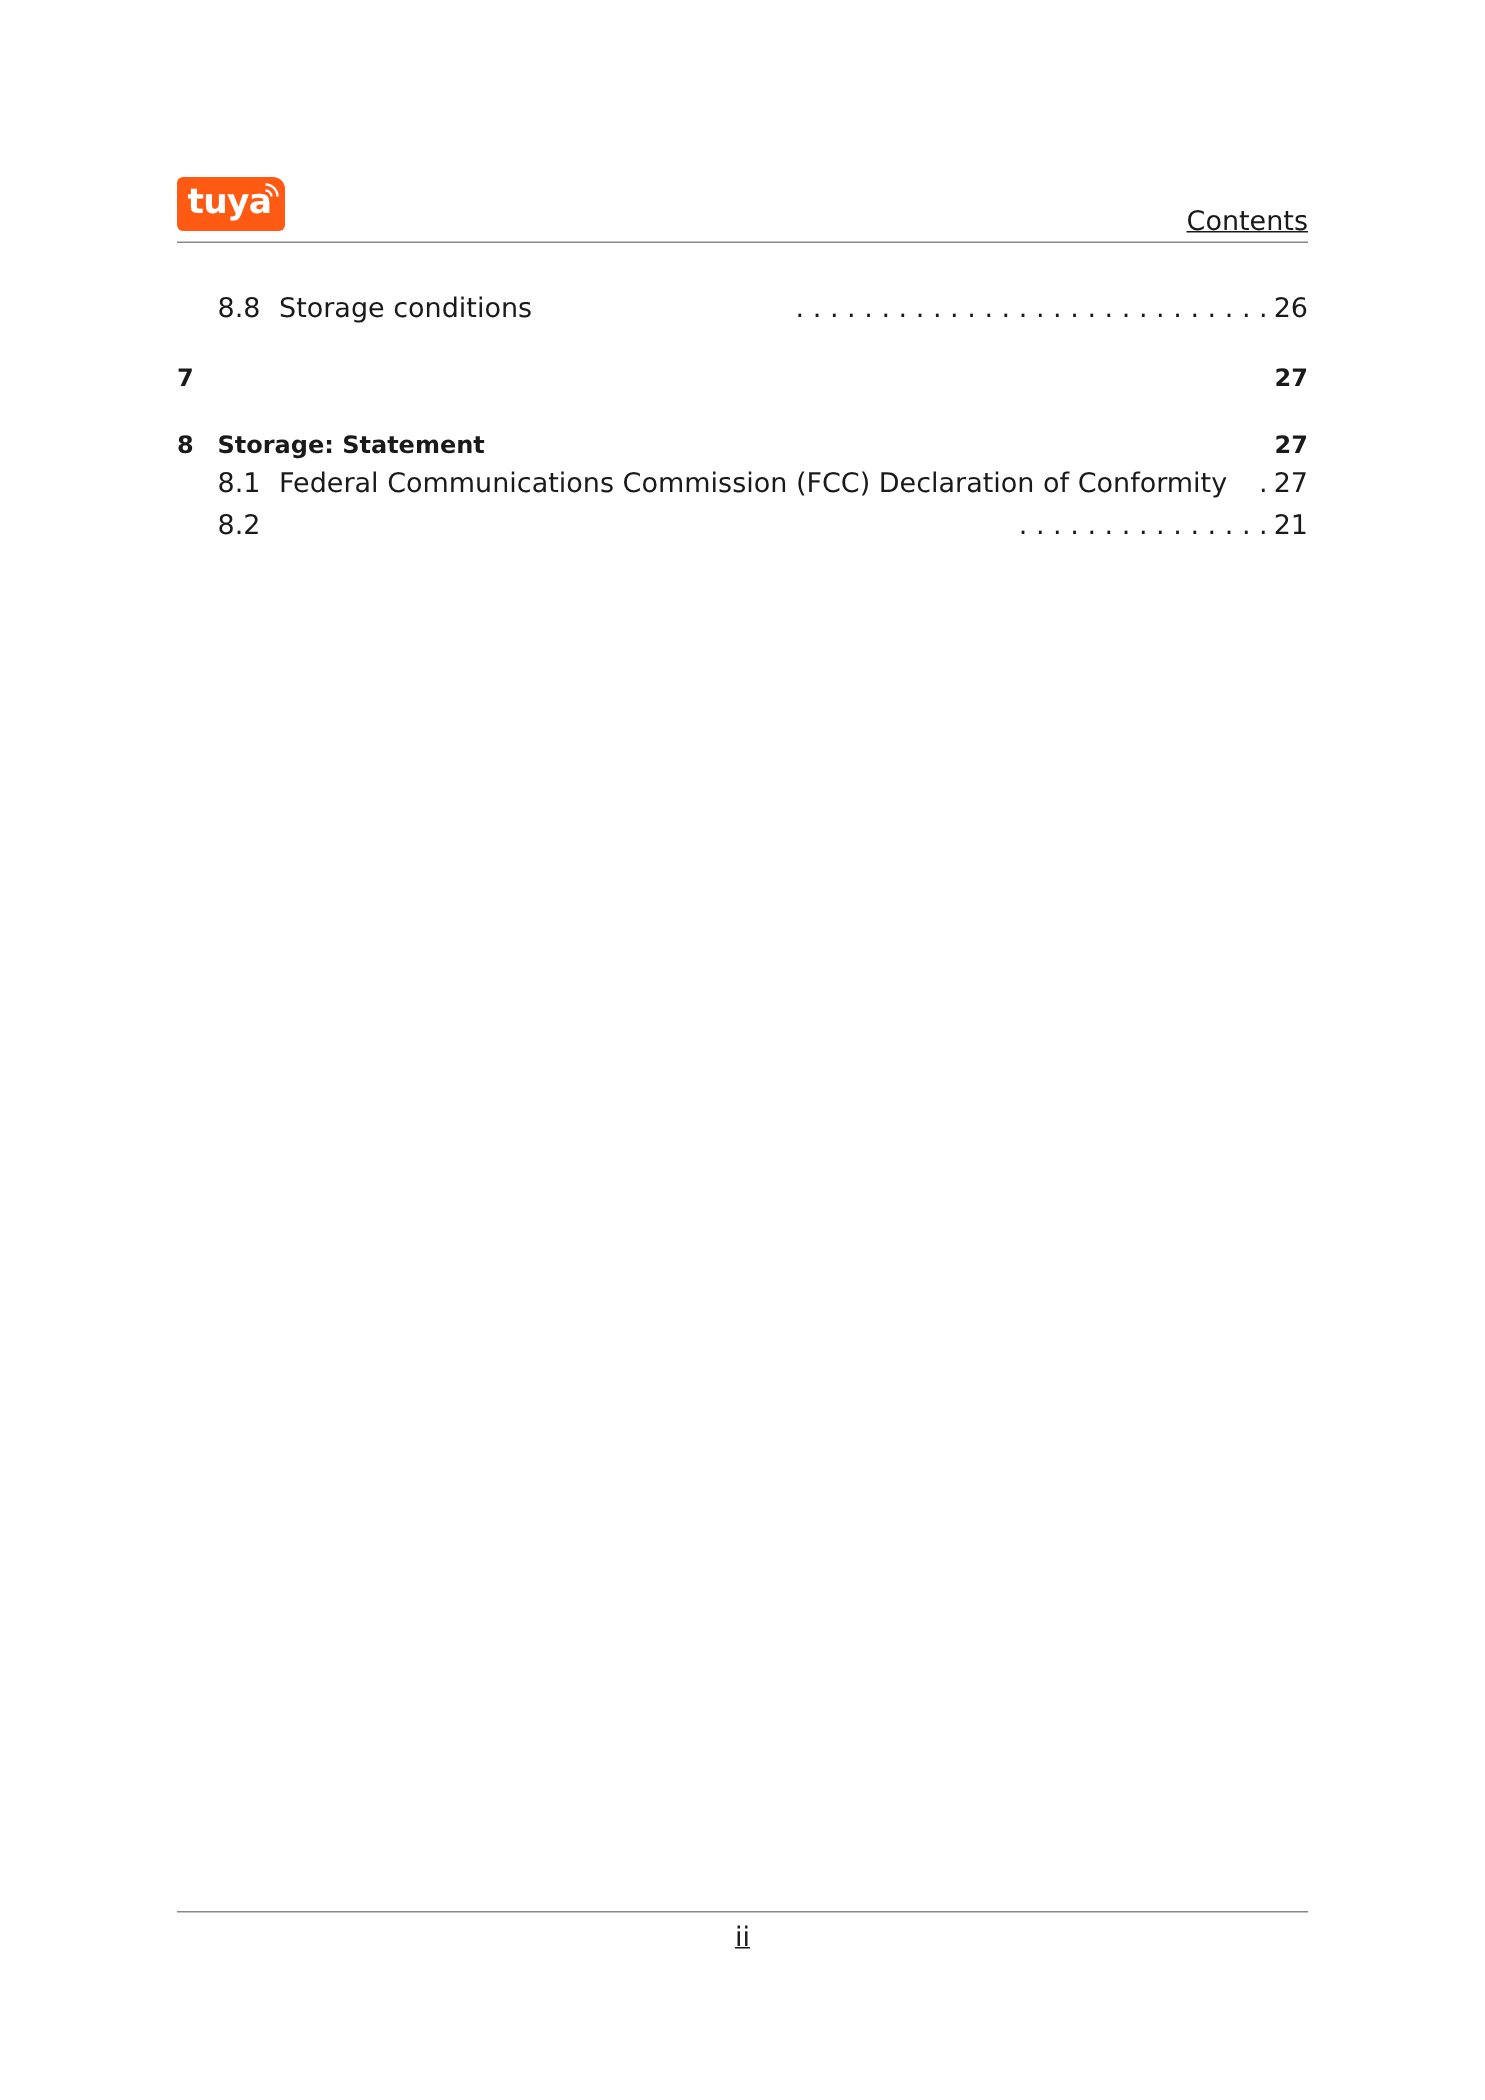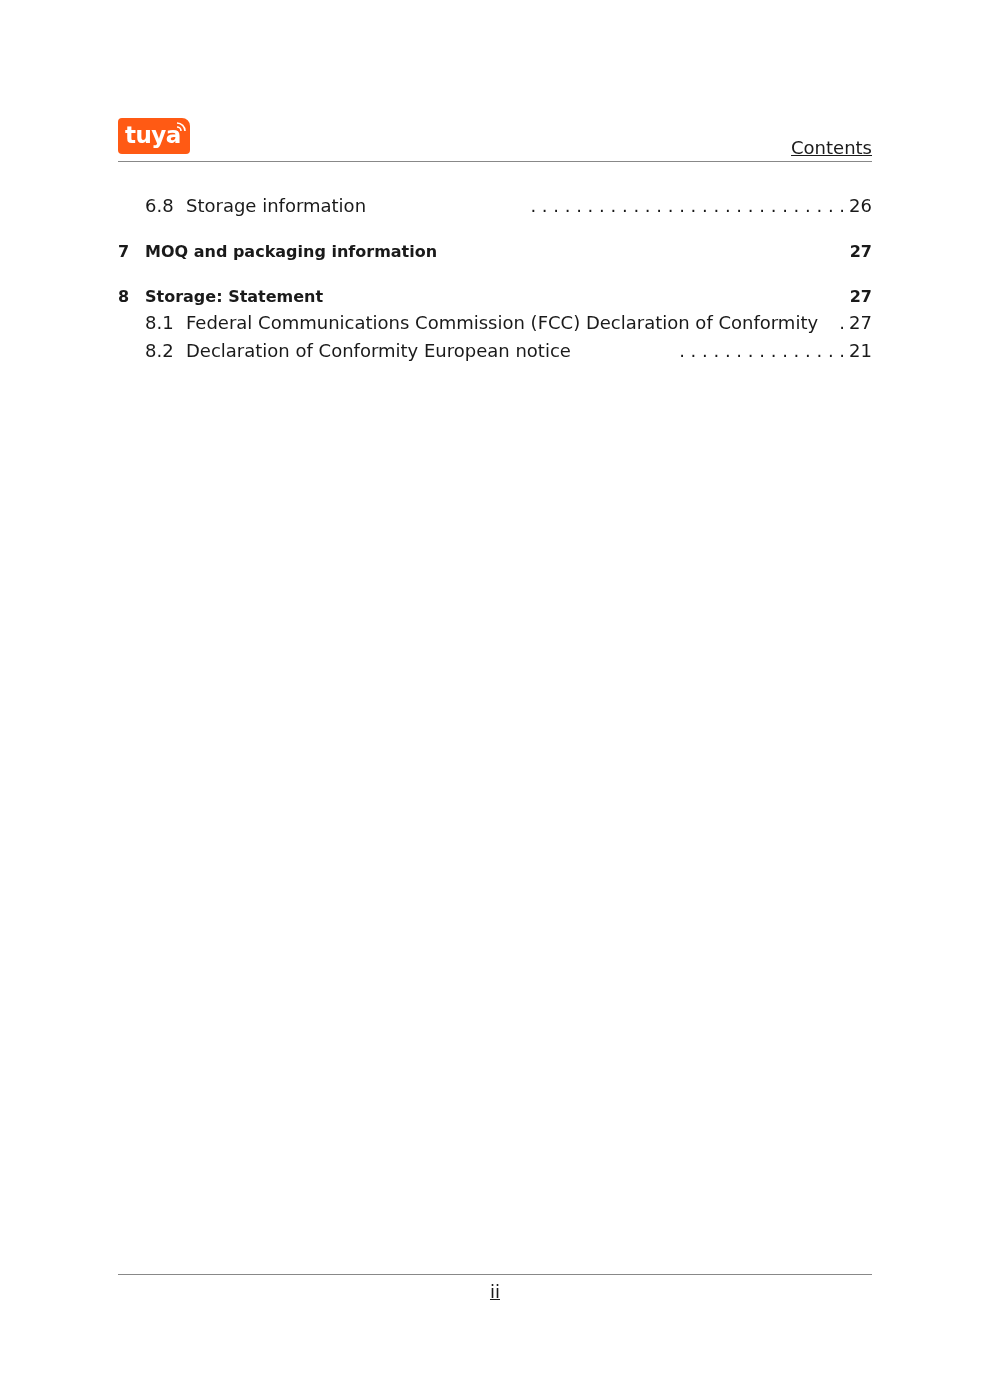--- a/index.html
+++ b/index.html
@@ -147,29 +147,28 @@
     <svg class="logo-wifi" viewBox="0 0 12 12">
       <path d="M2 6 A4 4 0 0 1 6 10" fill="none" stroke="#ffffff" stroke-width="1.6"></path>
       <path d="M2 2 A8 8 0 0 1 10 10" fill="none" stroke="#ffffff" stroke-width="1.6"></path>
     </svg>
   </div>
   <div class="header-title">Contents</div>
   <div class="header-rule"></div>
 
   <div class="toc-row sub" style="top:195px;">
     <span class="toc-indent"></span>
-    <span class="toc-num-sub">6.8</span>
-    <span class="toc-title">Storage information</span>
+    <span class="toc-num-sub">8.8</span>
+    <span class="toc-title">Storage conditions</span>
     <span class="toc-leader">. . . . . . . . . . . . . . . . . . . . . . . . . . . .</span>
     <span class="toc-page">26</span>
   </div>
 
   <div class="toc-row chapter" style="top:242px;">
     <span class="toc-num-chap">7</span>
-    <span class="toc-title">MOQ and packaging information</span>
     <span class="toc-leader none"></span>
     <span class="toc-page">27</span>
   </div>
 
   <div class="toc-row chapter" style="top:287px;">
     <span class="toc-num-chap">8</span>
     <span class="toc-title">Storage: Statement</span>
     <span class="toc-leader none"></span>
     <span class="toc-page">27</span>
   </div>
@@ -178,21 +177,20 @@
     <span class="toc-indent"></span>
     <span class="toc-num-sub">8.1</span>
     <span class="toc-title">Federal Communications Commission (FCC) Declaration of Conformity</span>
     <span class="toc-leader">.</span>
     <span class="toc-page">27</span>
   </div>
 
   <div class="toc-row sub" style="top:340px;">
     <span class="toc-indent"></span>
     <span class="toc-num-sub">8.2</span>
-    <span class="toc-title">Declaration of Conformity European notice</span>
     <span class="toc-leader">. . . . . . . . . . . . . . .</span>
     <span class="toc-page">21</span>
   </div>
 
   <div class="footer-rule"></div>
   <div class="page-number">ii</div>
 
 </div>
 
 </body></html>

